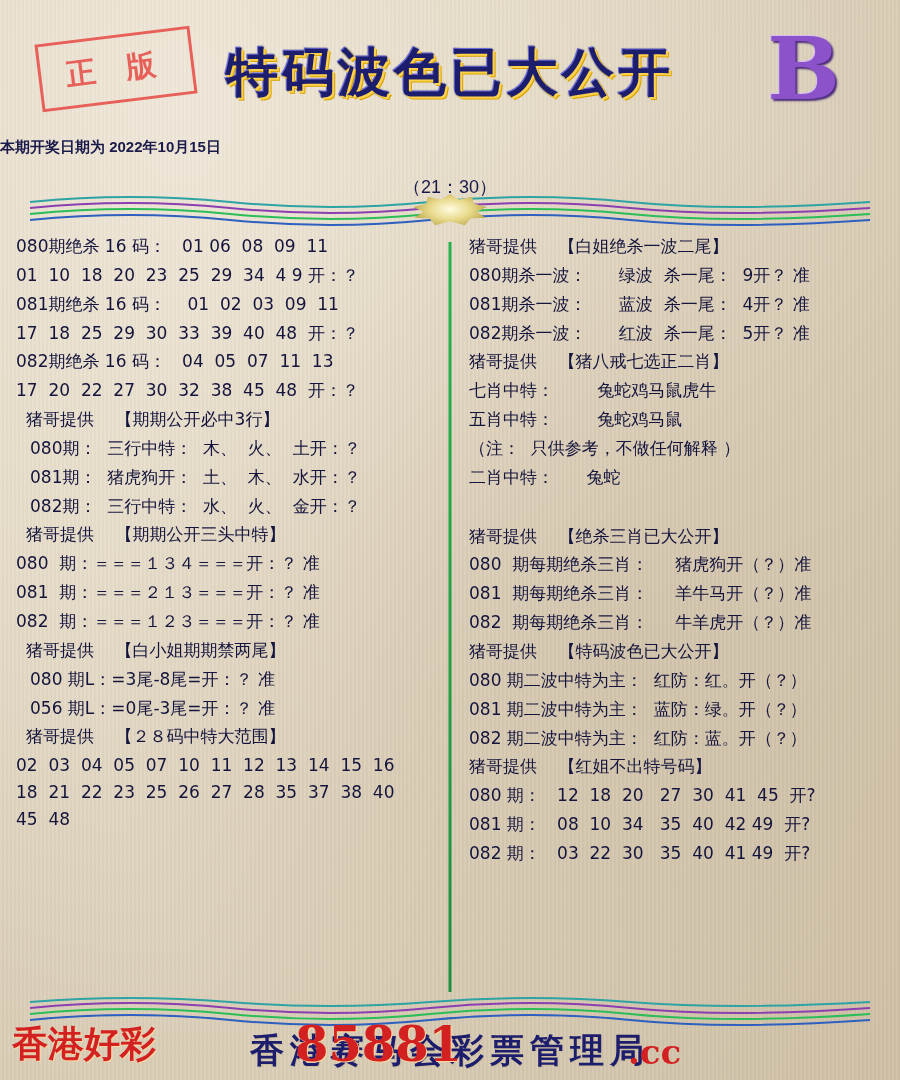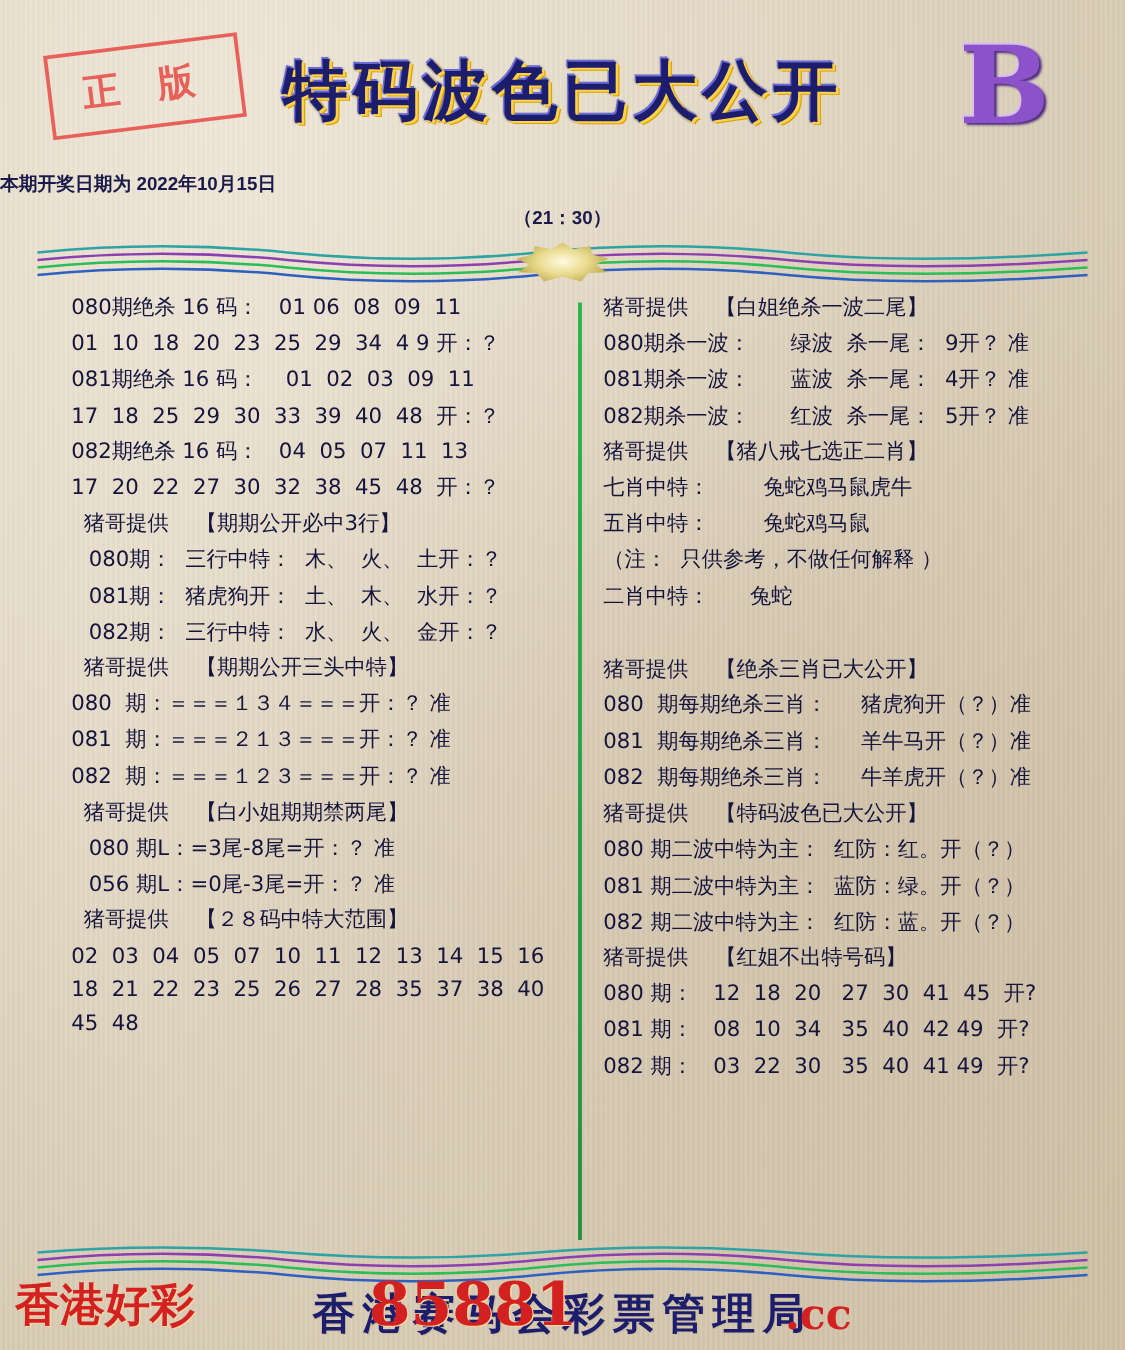--- a/index.html
+++ b/index.html
@@ -48,40 +48,40 @@
     font-size:86px;font-weight:bold;
     font-family:"DejaVu Serif","Liberation Serif",serif;
     color:#8b52c9;
     text-shadow:2px 2px 2px #4a2a7a, -1px -1px 0 #d6bdf2;
   }
   .drawdate{
     position:absolute;left:0;right:0;top:138px;
     font-size:15px;color:#1b1b4b;font-weight:bold;
   }
   .drawtime{
-    position:absolute;left:0;right:0;top:165px;text-align:center;
-    font-size:15px;color:#1b1b4b;font-weight:bold;
+    position:absolute;left:0;right:0;top:175px;text-align:center;
+    font-size:18px;color:#1b1b4b;
   }
 
   
   .wave{position:relative;height:40px;margin-top:-8px;}
   .wave svg{position:absolute;left:0;top:0;}
   .medal{
     position:absolute;left:50%;top:2px;transform:translateX(-50%);
     width:74px;height:36px;
   }
   .medal .star{
     width:74px;height:34px;
     background:radial-gradient(ellipse at 50% 45%, #fffbe0 0%, #e8d98a 40%, #b9a64f 75%, #8d7b33 100%);
     clip-path:polygon(50% 0%,62% 16%,80% 8%,82% 28%,100% 38%,86% 52%,98% 70%,78% 72%,70% 92%,
       50% 80%,30% 92%,22% 72%,2% 70%,14% 52%,0% 38%,18% 28%,20% 8%,38% 16%);
   }
 
   
-  .columns{position:relative;display:flex;padding:0 18px;height:770px;box-sizing:border-box;margin-left:27px;}
+  .columns{position:relative;display:flex;padding:0 4px;height:770px;box-sizing:border-box;}
   .col{flex:1;padding:6px 10px 0 12px;box-sizing:border-box;}
   .col.right{padding-left:26px;}
   .vdiv{
     position:absolute;left:50%;top:10px;bottom:10px;width:3px;
     background:linear-gradient(180deg,#26b34e,#1f8f3e);
     transform:translateX(-50%);
   }
 
   .line{
     font-size:17px;color:#14143c;line-height:1.05;

